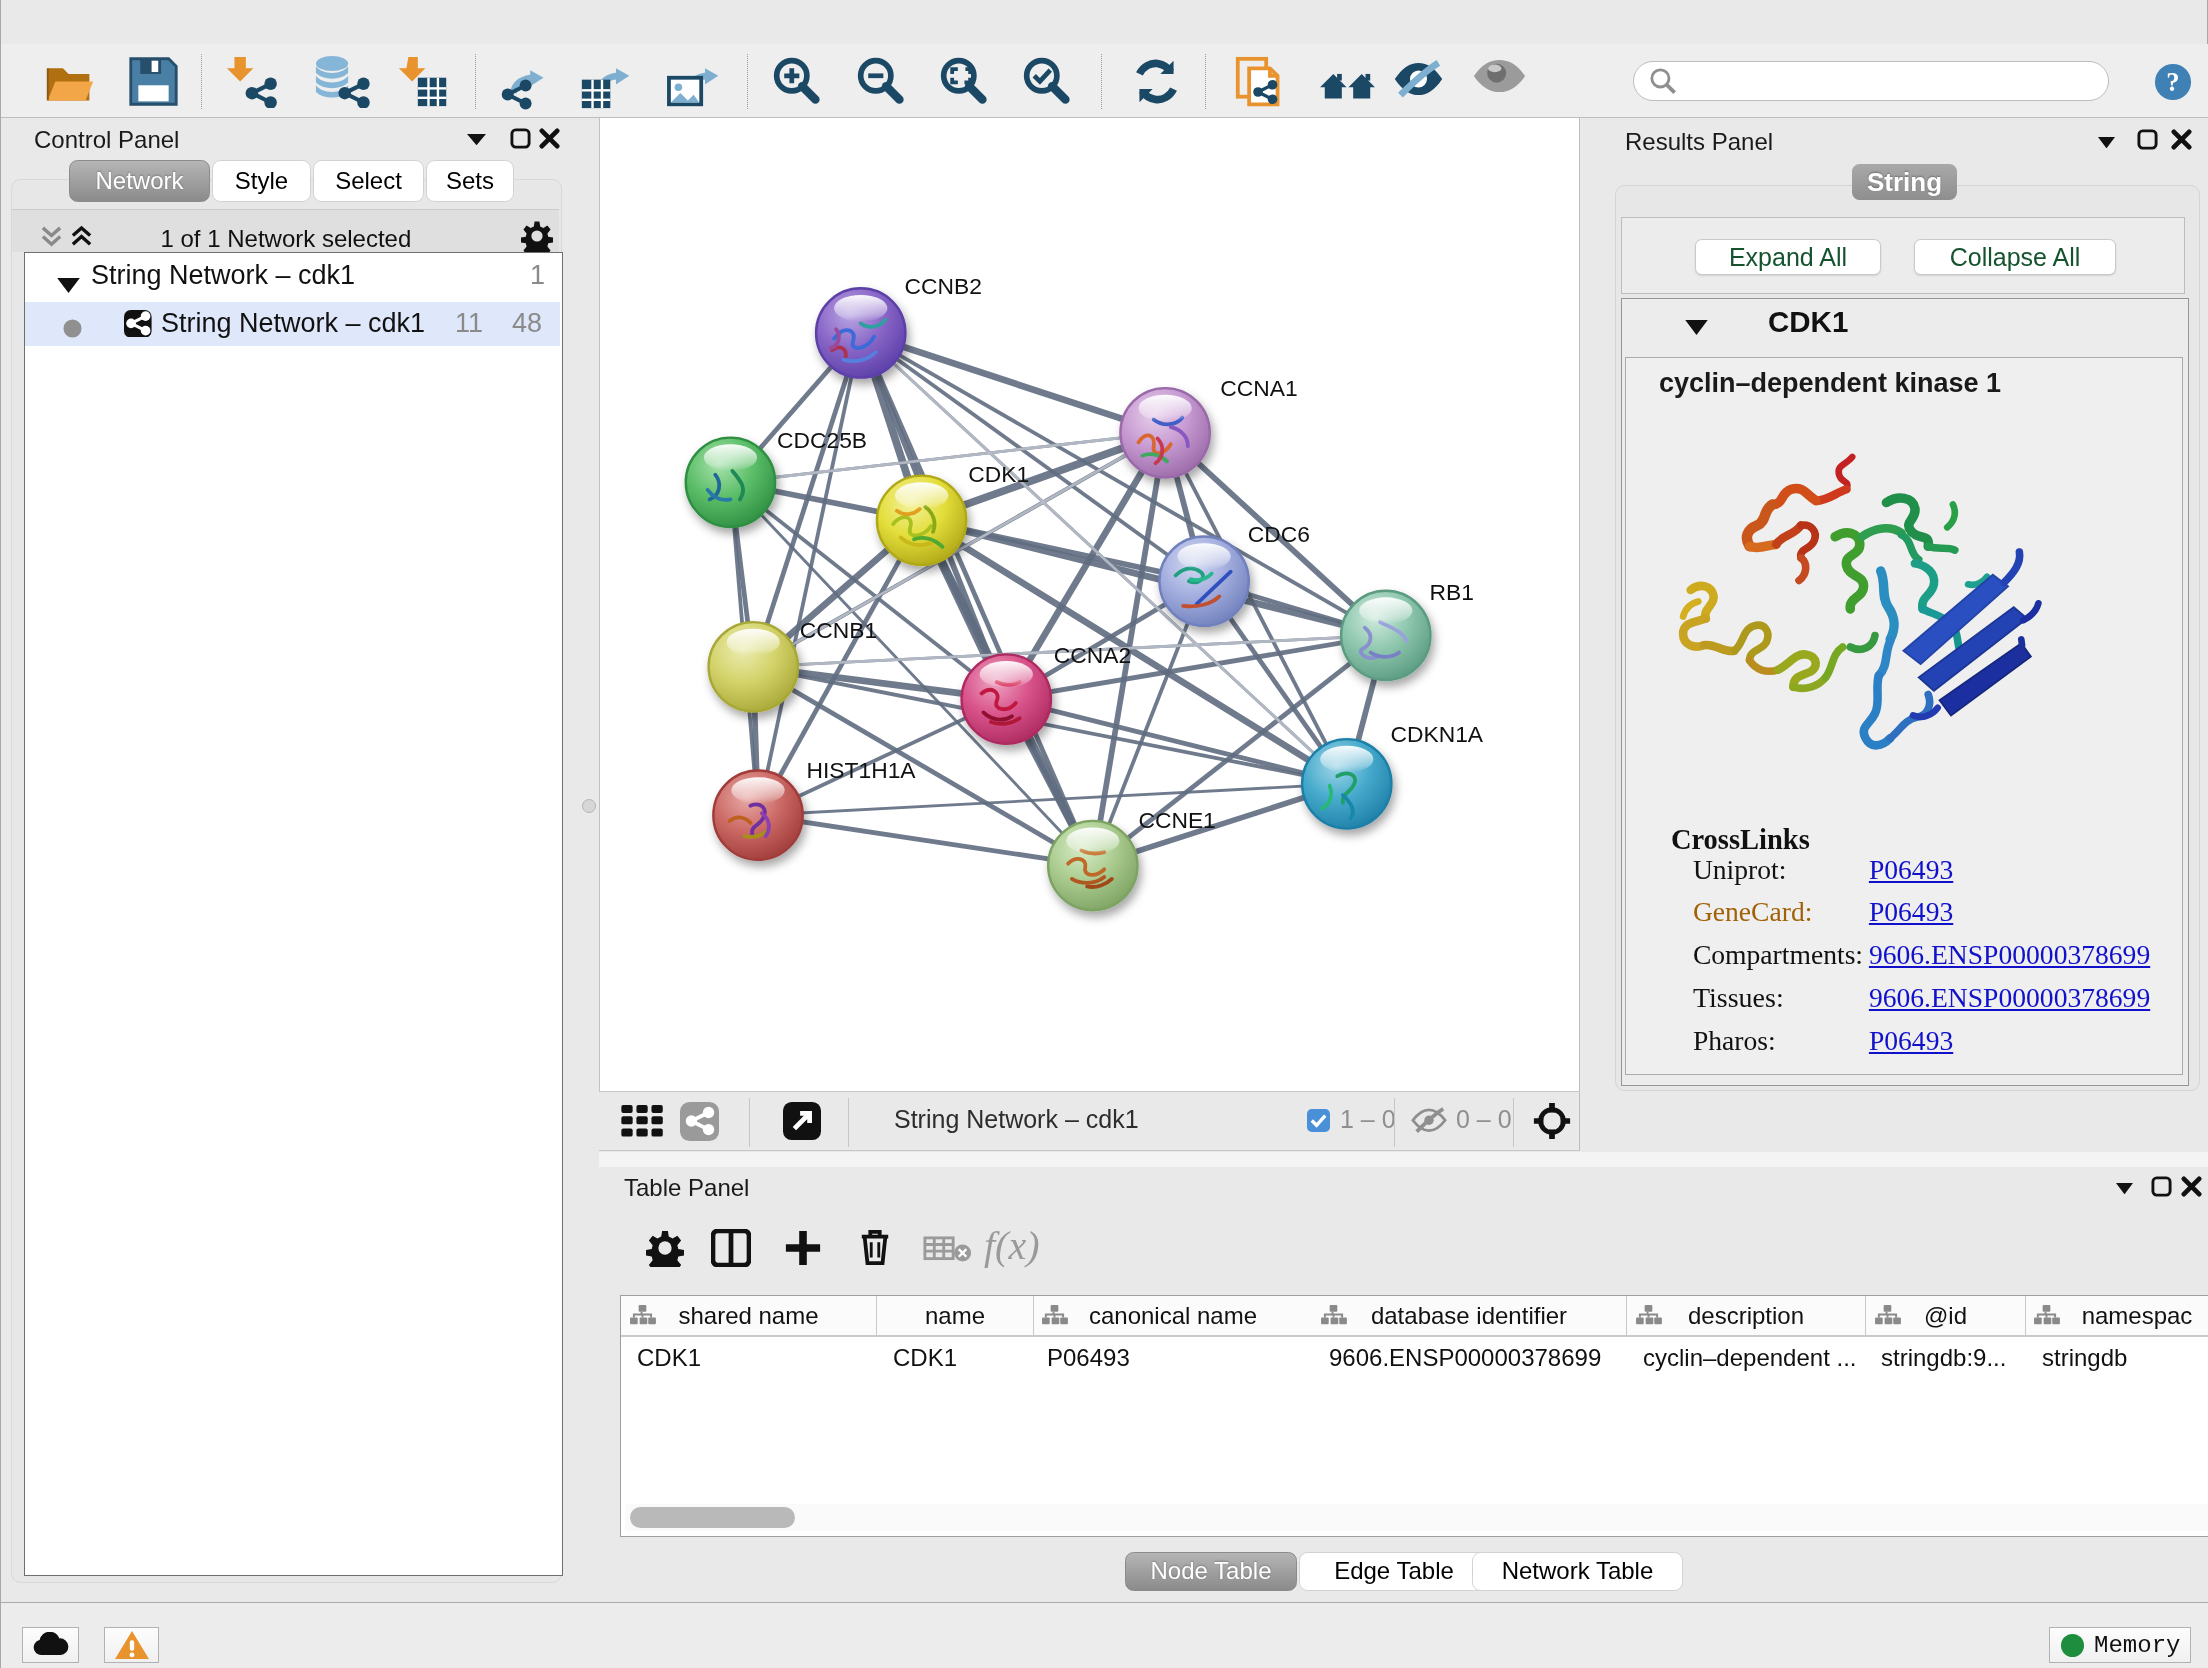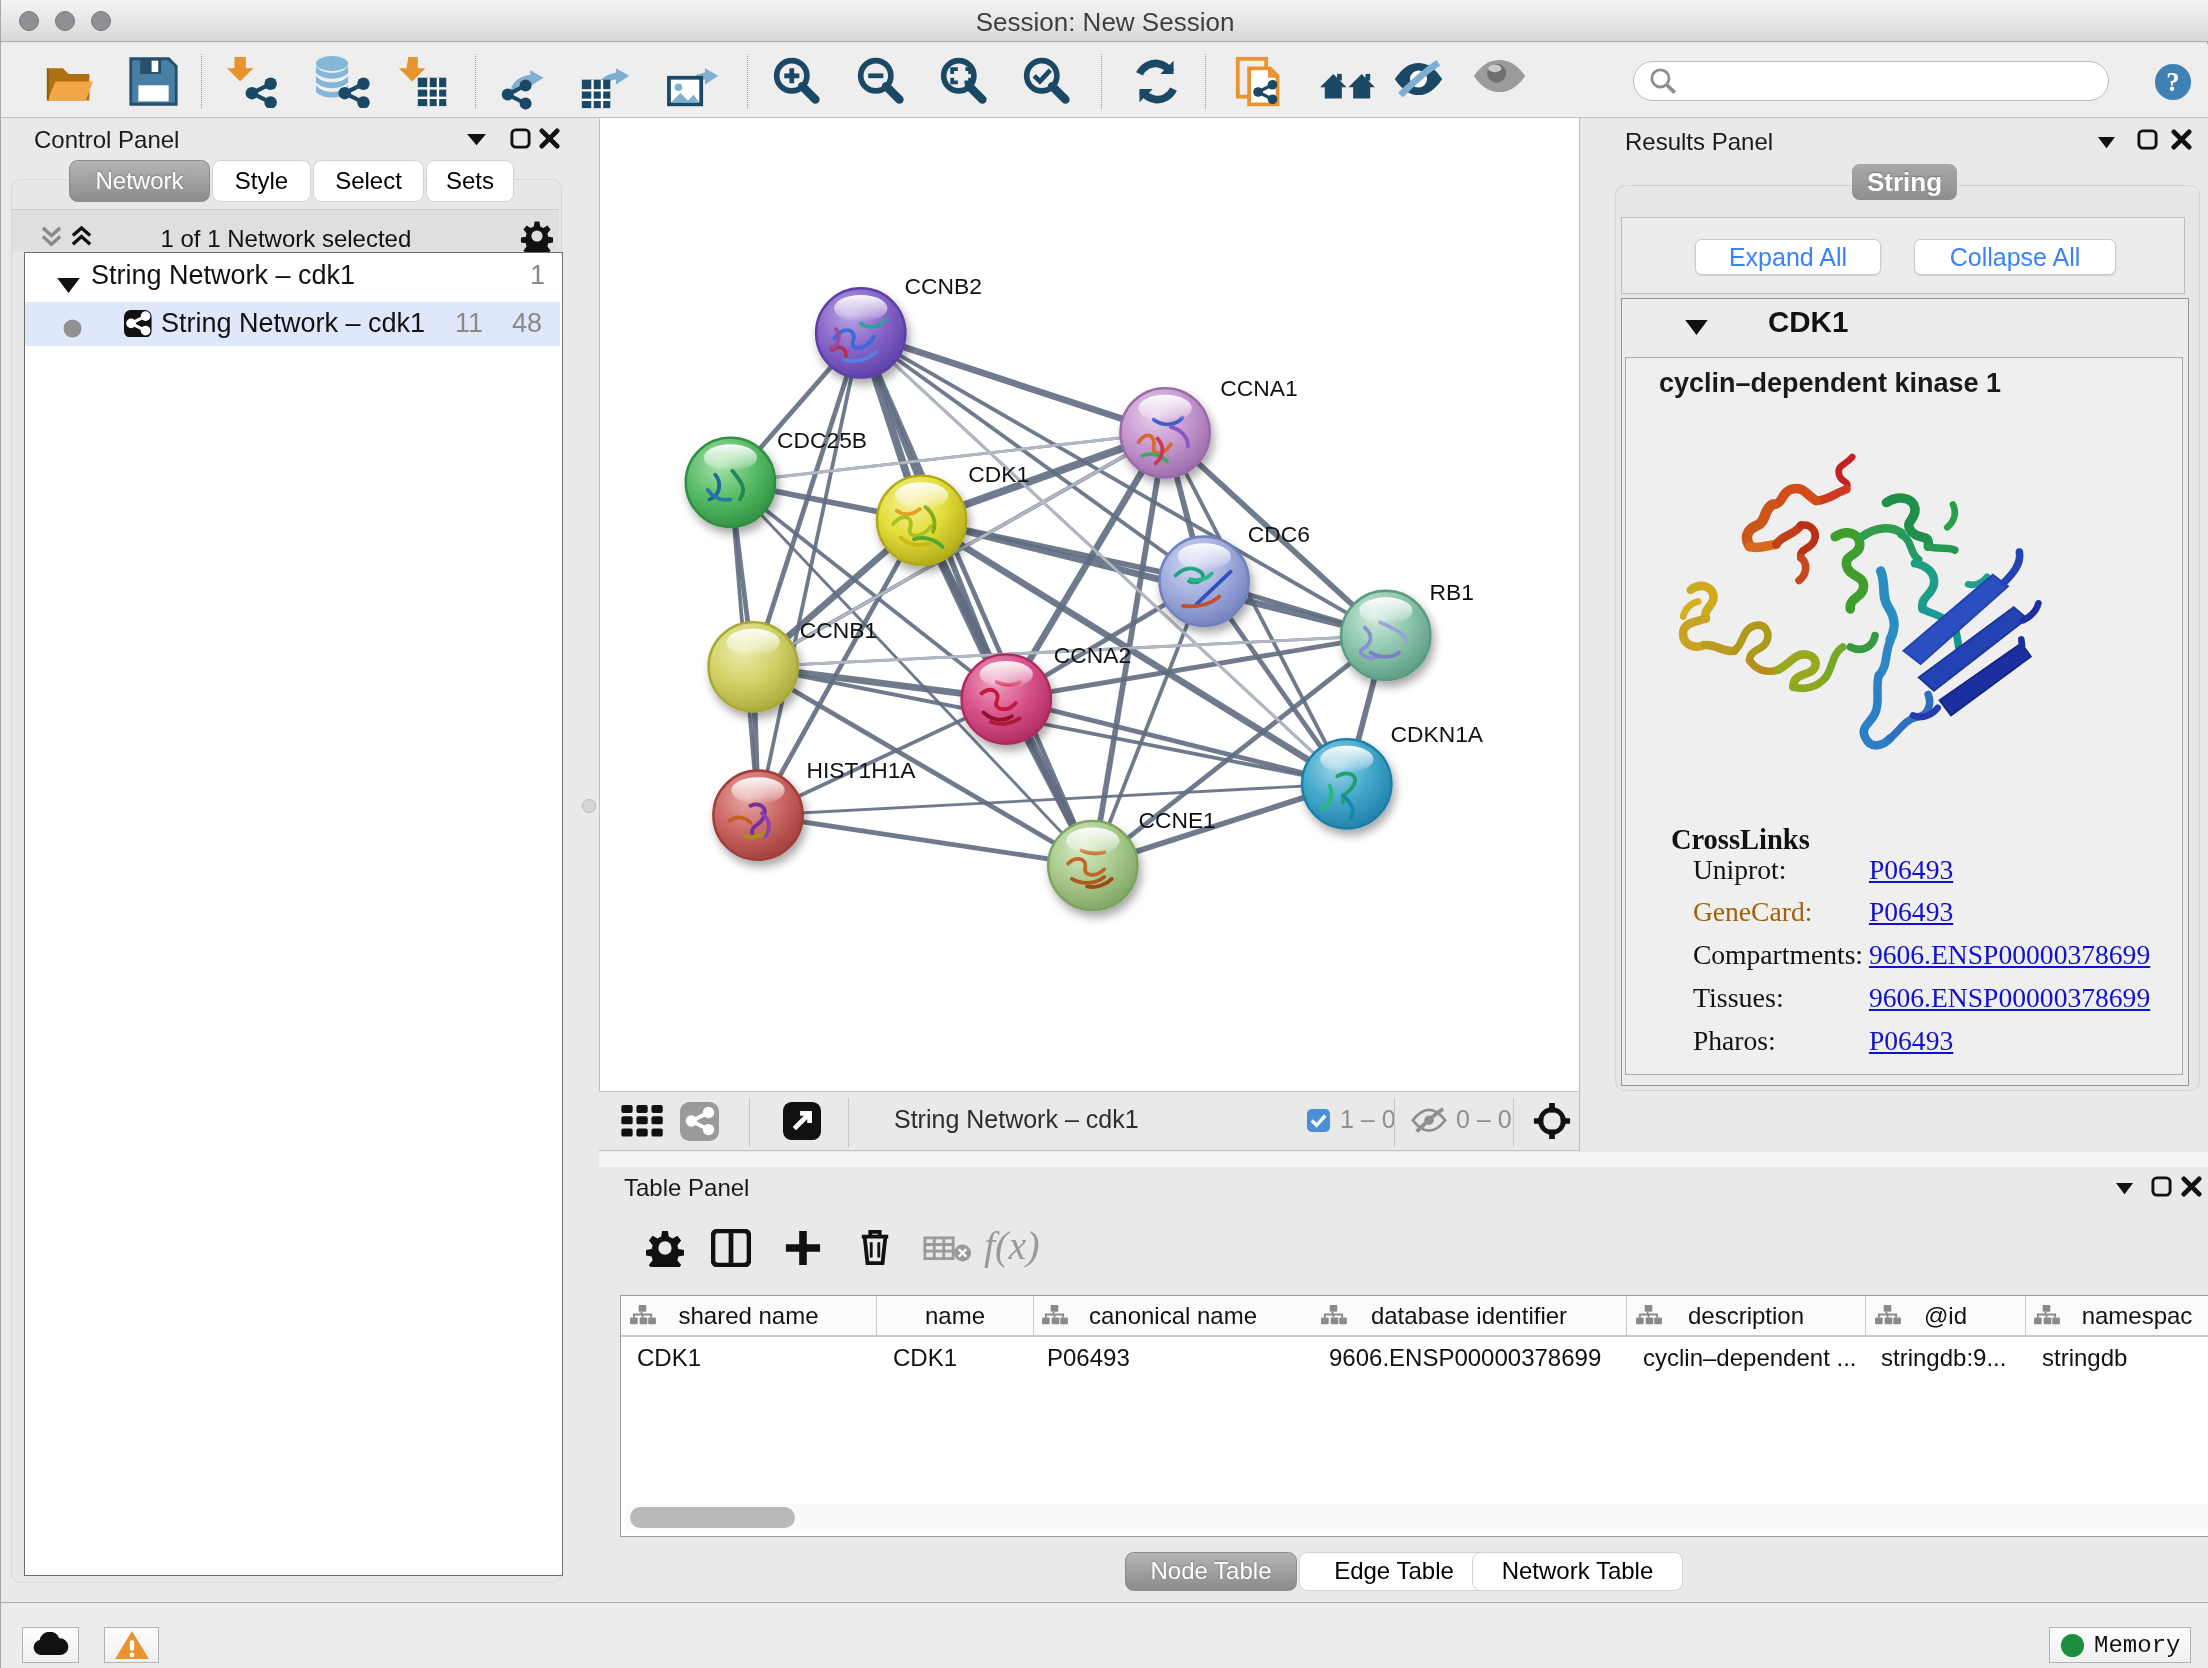--- a/index.html
+++ b/index.html
@@ -44,21 +44,21 @@
 
 #rpanel{left:1579px;top:118px;width:630px;height:1034px;background:#e9e9e9;}
 #rp-box{position:absolute;left:35px;top:67px;width:585px;height:906px;
  background:#e7e7e7;border:1.9px solid #d4d4d4;border-radius:9.5px;}
 #stringtab{position:absolute;left:272px;top:46px;width:105px;height:36px;
  background:linear-gradient(#a9a9a9,#8e8e8e);border-radius:7.6px;color:#fff;
  font-size:26px;text-align:center;line-height:36px;text-shadow:0 -1px 1.9px rgba(0,0,0,0.3);font-weight:bold;}
 #expbox{position:absolute;left:41px;top:99px;width:564px;height:77px;
  background:#ececec;border:1.9px solid #bdbdbd;}
 .wbtn{position:absolute;top:21px;height:36px;background:#fff;border:1px solid #c9c9c9;
- border-radius:6.7px;font-size:25px;color:#3b82f6;text-align:center;line-height:34px;
+ border-radius:6.7px;font-size:25px;color:#14532d;text-align:center;line-height:34px;
  box-shadow:0 1px 1.9px rgba(0,0,0,0.12);}
 #cdkbox{position:absolute;left:41px;top:180px;width:568px;height:788px;
  background:#ececec;border:1.9px solid #969696;}
 #cdkinner{position:absolute;left:2.9px;top:58px;width:558px;height:718px;
  background:#efefef;border:1px solid #ababab;}
 .serif{font-family:"Liberation Serif",serif;}
 .xlink{color:#1111cc;text-decoration:underline;}
 
 #hsplit{left:598px;top:1152px;width:1610px;height:15px;background:#f4f4f4;}
 
@@ -71,26 +71,20 @@
  line-height:42px;}
 
 #statusbar{left:0;top:1602px;width:2208px;height:67px;background:#ececec;
  border-top:1.9px solid #ababab;}
 .sbtn{position:absolute;top:24px;height:36px;background:linear-gradient(#fdfdfd,#f0f0f0);
  border:1.9px solid #b2b2b2;}
 .vc{display:flex;align-items:center;justify-content:center;font-family:Liberation Mono, monospace;}
 </style></head><body>
 <div id="app">
 
-<div id="titlebar" class="abs">
- <div class="tl" style="left:18px;"></div>
- <div class="tl" style="left:54px;"></div>
- <div class="tl" style="left:90px;"></div>
- <div id="title">Session: New Session</div>
-</div>
 
 <div id="toolbar" class="abs">
       <div class="ticon" style="left:41px;"><svg width="55" height="53" viewBox="0 0 58 56" style="">
           <path d="M6 14h16l6 6h22v28H6z" fill="#b06f10"></path>
           <path d="M6 48l8-20h40l-8 20z" fill="#f3a648"></path>
           <path d="M6 48V14" stroke="#8a5a10" stroke-width="2"></path>
         </svg></div>
       <div class="ticon" style="left:126px;"><svg width="53" height="53" viewBox="0 0 56 56" style="">
           <path d="M4 4h40l8 8v40H4z" fill="#4a7fa5" stroke="#274f6b" stroke-width="3"></path>
           <rect x="14" y="4" width="22" height="16" fill="#274f6b"></rect>

